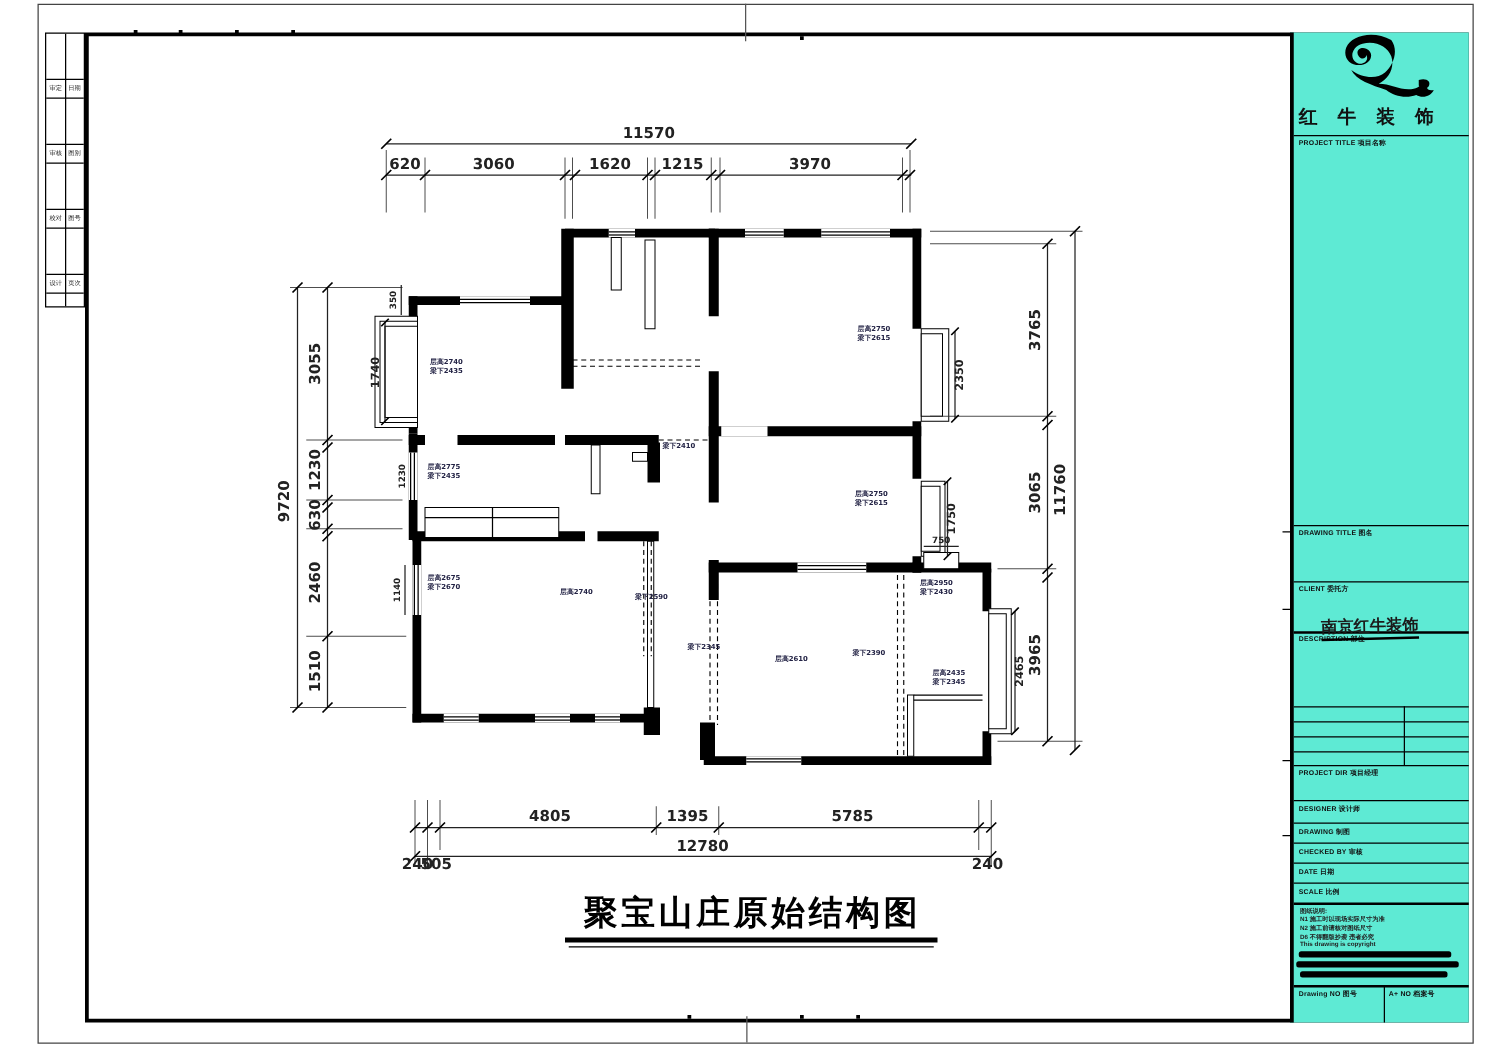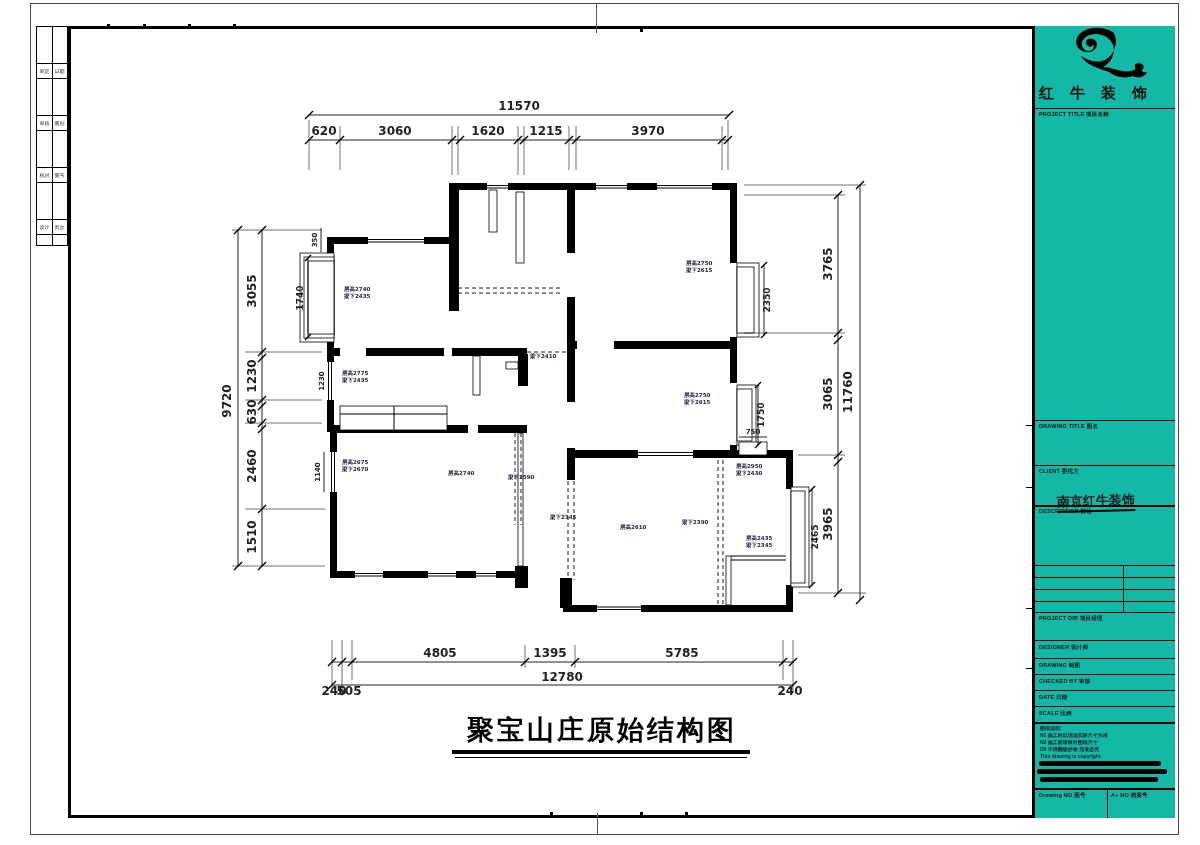--- a/index.html
+++ b/index.html
@@ -26,21 +26,21 @@
   .dash{stroke:#000;stroke-width:0.9;fill:none;stroke-dasharray:4 3;}
   .dim{stroke:#222;stroke-width:1;fill:none;}
   .ext{stroke:#333;stroke-width:0.7;fill:none;}
   .tick{stroke:#000;stroke-width:1.4;fill:none;}
   text{fill:#222;}
   .dimtxt{font:600 12px "DejaVu Sans",sans-serif;}
   .dimtxt9{font:600 9px "DejaVu Sans",sans-serif;}
   .dimtxt7{font:600 7px "DejaVu Sans",sans-serif;}
   .roomtxt{font:600 5.5px "DejaVu Sans",sans-serif;fill:#222244;}
   
-  #tblock{left:1032px;top:26px;width:143px;height:792px;border-left:3px solid #000;box-sizing:border-box;background:#14b8a6;}
+  #tblock{left:1032px;top:26px;width:143px;height:792px;border-left:3px solid #000;box-sizing:border-box;background:#5eead4;}
   .tb-line{position:absolute;left:0;width:100%;height:1px;background:#000;}
   .tb-label{position:absolute;left:4px;font-size:5.5px;font-weight:bold;color:#111;letter-spacing:0.2px;white-space:nowrap;}
   .tb-vline{position:absolute;width:1px;background:#000;}
   #company-name{position:absolute;left:4px;top:58px;font-size:15px;font-weight:bold;
     font-family:"DejaVu Serif",serif;letter-spacing:16px;white-space:nowrap;color:#111;}
   #desc-value{position:absolute;left:22px;top:466px;font-size:13px;font-weight:bold;color:#1b1b1b;
     transform:rotate(-1.5deg);white-space:nowrap;border-bottom:2px solid #000;}
   .note-line{position:absolute;left:5px;font-size:5px;color:#222;white-space:nowrap;font-weight:bold;}
   .redact{position:absolute;background:#000;border-radius:2px;}
   

